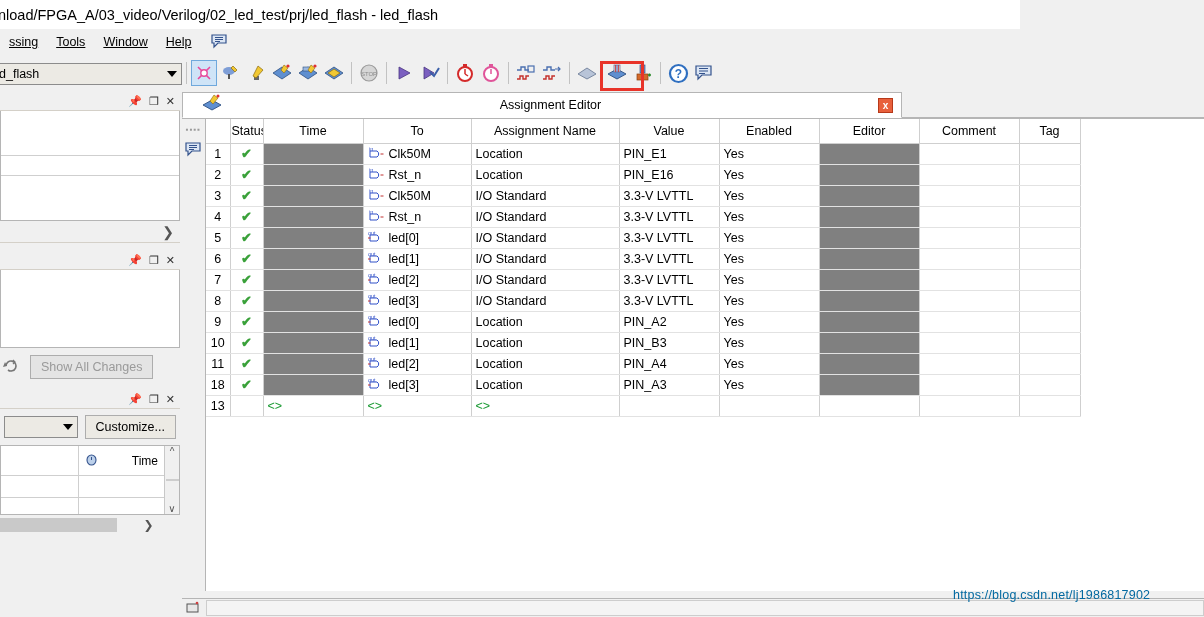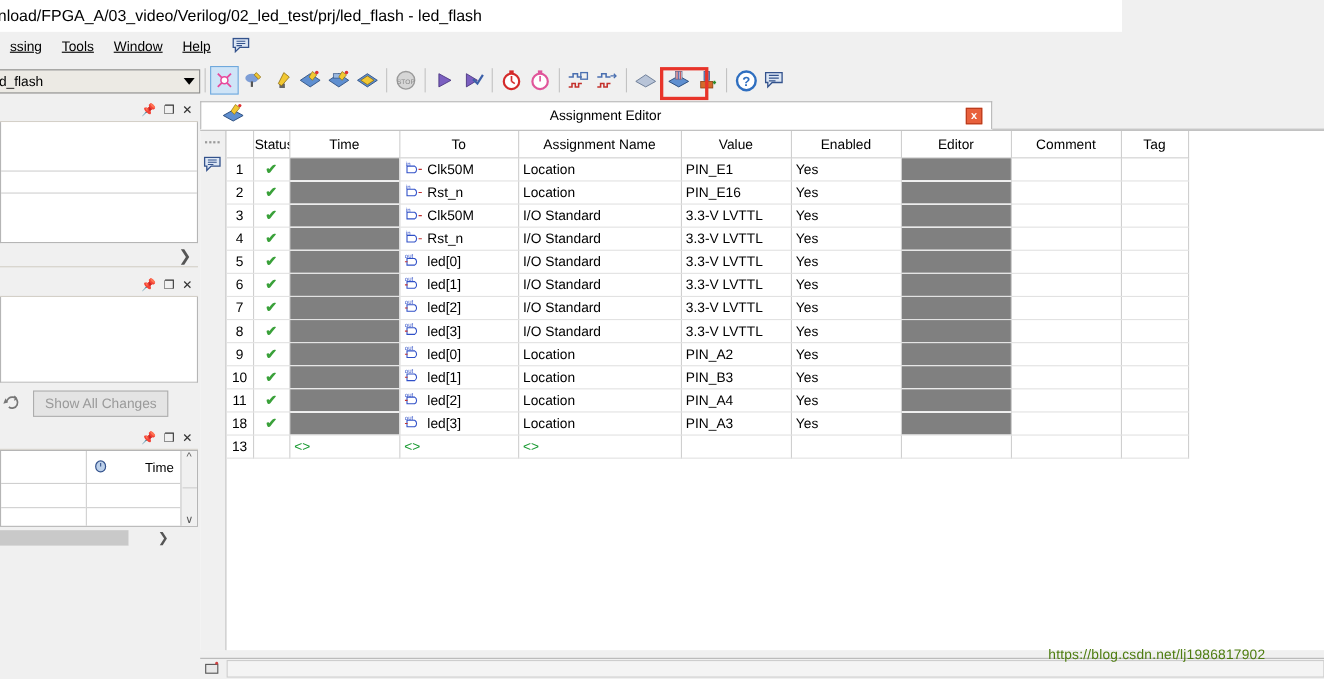--- a/index.html
+++ b/index.html
@@ -189,21 +189,21 @@
   .bottomstrip {
     position: absolute; left: 182px; top: 598px; width: 1022px; height: 19px;
     background: #f0f0f0; border-top: 1px solid #b5b5b5;
     display: flex; align-items: center; padding-left: 4px;
   }
   .bs-inner {
     margin-left: 6px; flex: 1; height: 16px; background: #f4f4f4; border: 1px solid #cdcdcd;
   }
   .watermark {
     position: absolute; left: 953px; top: 588px;
-    font-size: 12.5px; color: #4d7c0f; white-space: nowrap;
+    font-size: 12.5px; color: #0369a1; white-space: nowrap;
     letter-spacing: 0.2px;
   }
 
   .vscroll-col { width: 15px; background: #f0f0f0; border-left: 1px solid #c8c8c8;
     display: flex; flex-direction: column; align-items: center; }
   .vsb-arrow { font-size: 10px; color: #555; height: 15px; display:flex;align-items:center; }
   .vsb-thumb { width: 13px; height: 24px; background: #cdcdcd; margin: 22px 0; }
 </style>
 </head>
 <body>
@@ -428,20 +428,27 @@
         </span>
         <button class="gray-btn">Show All Changes</button>
       </div>
     </div>
 
     <div style="margin-top:4px;">
       <div class="panel-caption">
         <span class="cap-ico">📌</span>
         <span class="cap-ico">❐</span>
         <span class="cap-ico">✕</span>
+      </div>
+      <div style="height:36px;display:flex;align-items:center;gap:7px;padding:0 4px;background:#f0f0f0;">
+        <div class="small-combo" style="width:80px;">
+          <span></span>
+          <span class="caret-down"></span>
+        </div>
+        <button class="gray-btn enabled">Customize...</button>
       </div>
       <div style="display:flex; height:70px; border:1px solid #b5b5b5; background:#fff;">
         <div style="width:78px;border-right:1px solid #cfcfcf;">
           <div style="height:30px;border-bottom:1px solid #cfcfcf;"></div>
           <div style="height:22px;border-bottom:1px solid #cfcfcf;"></div>
         </div>
         <div style="flex:1;">
           <div style="height:30px;border-bottom:1px solid #cfcfcf;display:flex;align-items:center;gap:6px;padding:4px 6px;justify-content:flex-start;">
             <span>
               <svg width="13" height="13" viewBox="0 0 13 13">

